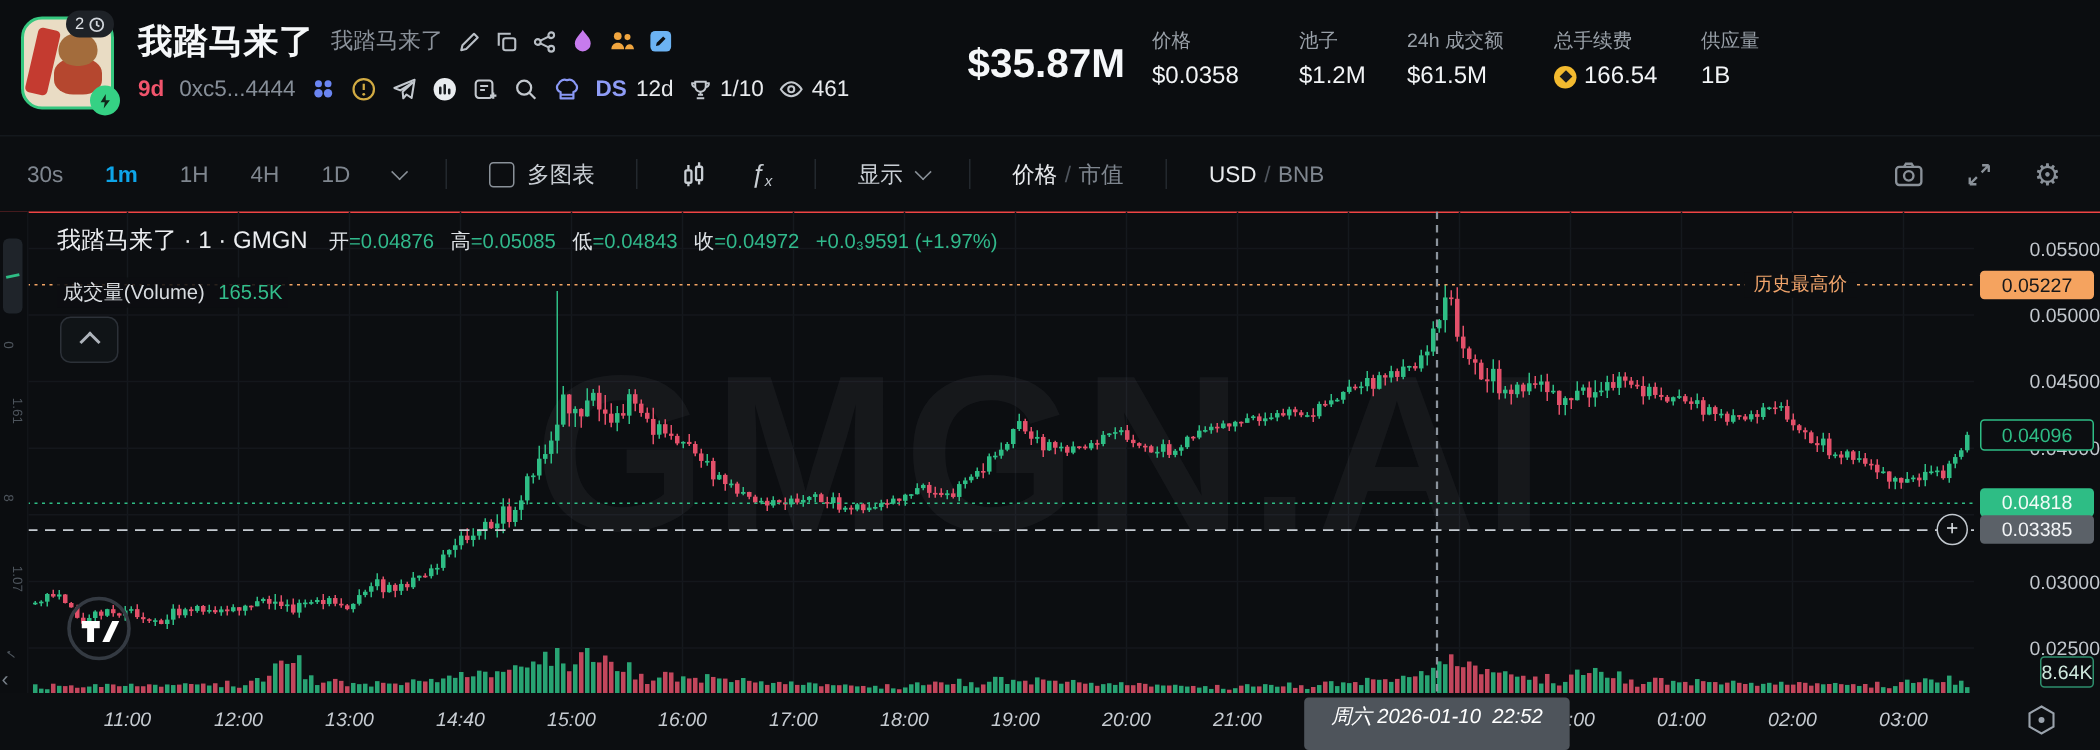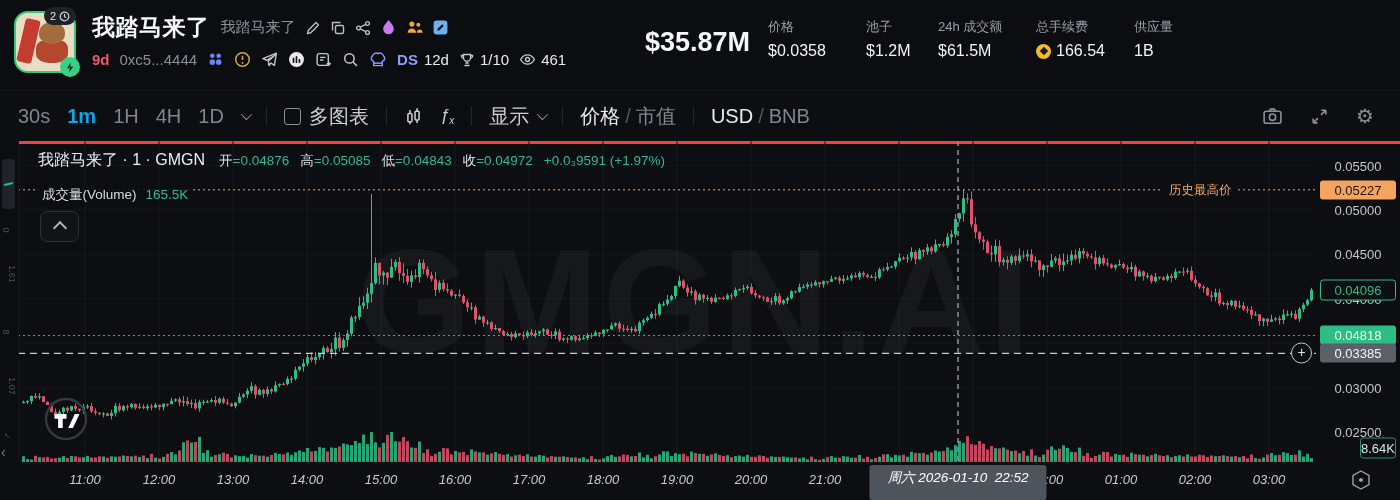--- a/index.html
+++ b/index.html
@@ -26,22 +26,22 @@
   .dsage{color:#e8eaed;margin-left:-4px;}
   .pair{display:flex;align-items:center;gap:5px;color:#e8eaed;}
   .mcap{position:absolute;left:645px;top:27px;font-size:27px;font-weight:bold;color:#f5f7f9;}
   .stat{position:absolute;top:18px;}
   .s0{left:768px}.s1{left:866px}.s2{left:938px}.s3{left:1036px}.s4{left:1134px}
   .slabel{font-size:13px;color:#99a0a8;margin-bottom:6px;white-space:nowrap;}
   .sval{font-size:16px;color:#f2f4f6;display:flex;align-items:center;gap:5px;}
   .coin{width:15px;height:15px;border-radius:50%;background:#f3ba2f;display:inline-flex;align-items:center;justify-content:center;}
   .coin i{display:block;width:6px;height:6px;background:#1a1b1e;transform:rotate(45deg);}
   
-  .toolbar{position:absolute;top:90px;left:0;right:0;height:50px;display:flex;align-items:center;padding-left:18px;gap:17px;
-           border-top:1px solid #14181d;border-bottom:3px solid #ef4444;background:#0c0e11;font-size:20px;color:#7f868f;}
+  .toolbar{position:absolute;top:90px;left:0;right:0;height:50px;display:flex;align-items:center;padding-left:18px;gap:28px;
+           border-top:1px solid #14181d;border-bottom:1px solid #ef4444;background:#0c0e11;font-size:15px;color:#7f868f;}
   .iv{cursor:pointer;}
   .iv.active{color:#0ea5e9;font-weight:600;}
   .chev{display:inline-block;width:7px;height:7px;border-right:1.6px solid #8a9199;border-bottom:1.6px solid #8a9199;transform:rotate(45deg) translateY(-2px);}
   .chevup{display:block;margin:11px auto 0;width:8px;height:8px;border-left:2px solid #aeb4bb;border-top:2px solid #aeb4bb;transform:rotate(45deg);}
   .tb-div{width:1px;height:20px;background:#23282e;}
   .tb-lab{color:#c9ced4;display:flex;align-items:center;gap:8px;cursor:pointer;}
   .cb{width:15px;height:15px;border:1.5px solid #8a9199;border-radius:3px;}
   .fx{font-style:italic;color:#c9ced4;font-size:17px;cursor:pointer;}
   .fx::before{content:"ƒ";}
   .fx::after{content:"x";font-size:10px;vertical-align:-3px;}
@@ -62,21 +62,21 @@
   .plus-circle::before{content:"+";}
   .tv-logo{position:absolute;left:44px;top:256px;z-index:3;cursor:pointer;}
   .left-rail{position:absolute;left:0;top:0;width:18px;height:359px;border-right:1px solid #121519;background:#0b0d10;z-index:2;}
   .rail-tab{position:absolute;left:2px;top:18px;width:13px;height:50px;background:#1f242a;border-radius:4px;cursor:pointer;}
   .rail-tab i{position:absolute;left:2px;top:24px;width:9px;height:2px;background:#2ebd85;transform:rotate(-12deg);}
   .rail-g{position:absolute;left:3px;color:#4d545c;font-size:9px;transform:rotate(90deg);white-space:nowrap;}
   .left-chev{position:absolute;left:1px;top:303px;color:#79818a;font-size:14px;z-index:3;cursor:pointer;}
   .left-chev::before{content:"‹";}
   
   #y-axis{position:absolute;left:1316px;top:0;width:84px;height:330px;z-index:2;}
-  .yt{position:absolute;left:0;right:0;text-align:center;font-size:13px;color:#c2c7cd;transform:translateY(-50%);}
+  .yt{position:absolute;left:0;right:0;text-align:right;font-size:13px;color:#c2c7cd;transform:translateY(-50%);}
   .yb{position:absolute;left:4px;right:4px;height:19px;line-height:19px;border-radius:3px;text-align:center;font-size:13px;transform:translateY(-50%);}
   #b-ath{background:#f5a35f;color:#16181b;}
   #b-cur{border:1px solid #2ebd85;color:#2ebd85;background:#0c0e11;}
   #b-sup{background:#2ebd85;color:#f2fbf7;}
   #b-cross{background:#5b6168;color:#f2f4f6;}
   #b-vol{border:1px solid #2e8f6d;color:#cfe9de;background:rgba(12,14,17,.92);}
   
   #x-axis{position:absolute;top:462px;left:0;width:1400px;height:38px;background:#0c0e11;z-index:4;font-style:italic;}
   .xt{position:absolute;top:10px;transform:translateX(-50%);color:#c6cbd1;font-size:13px;}
   .time-badge{position:absolute;left:958px;top:3px;transform:translateX(-50%);height:35px;line-height:25px;padding:0 18px;background:#4e545b;border-radius:3px;color:#fff;font-size:13.5px;white-space:pre;z-index:2;}
@@ -1355,21 +1355,21 @@
       <div class="yb" id="b-cross" style="top: 212.412px;">0.03385</div>
       <div class="yb" id="b-vol" style="top: 307px; margin-left: 40px;">8.64K</div>
     </div>
   </div>
 
   <div id="x-axis">
     <div id="x-ticks">
         <div class="xt" style="left: 85px;">11:00</div>
         <div class="xt" style="left: 159px;">12:00</div>
         <div class="xt" style="left: 233px;">13:00</div>
-        <div class="xt" style="left: 307px;">14:00</div>
+        <div class="xt" style="left: 307px;">14:40</div>
         <div class="xt" style="left: 381px;">15:00</div>
         <div class="xt" style="left: 455px;">16:00</div>
         <div class="xt" style="left: 529px;">17:00</div>
         <div class="xt" style="left: 603px;">18:00</div>
         <div class="xt" style="left: 677px;">19:00</div>
         <div class="xt" style="left: 751px;">20:00</div>
         <div class="xt" style="left: 825px;">21:00</div>
         <div class="xt" style="left: 899px;">22:00</div>
         <div class="xt" style="left: 973px;">23:00</div>
         <div class="xt" style="left: 1047px;">00:00</div>

